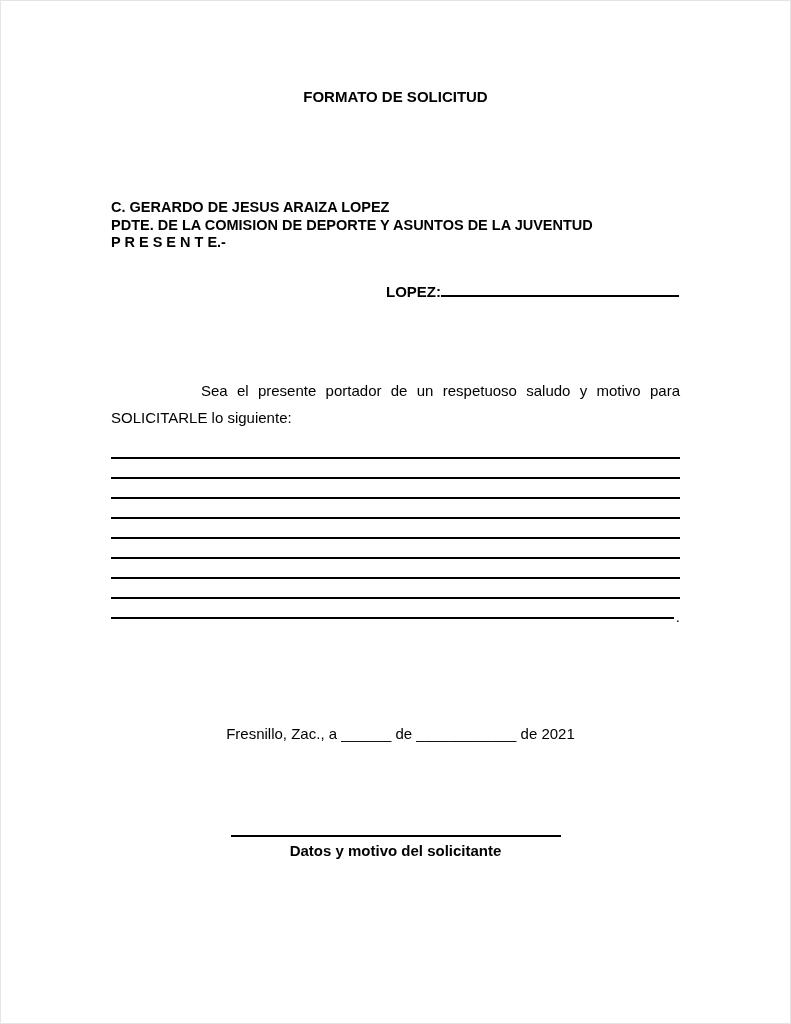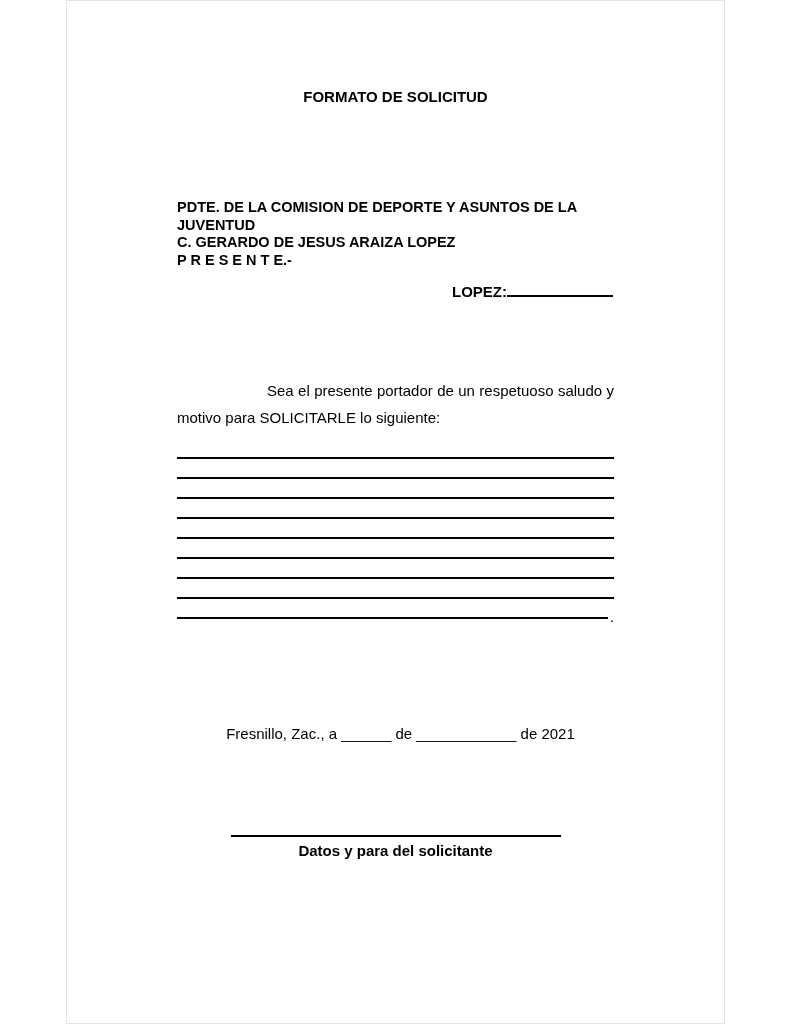--- a/index.html
+++ b/index.html
@@ -1,21 +1,21 @@
 <!DOCTYPE html>
 <html><head>
 <meta charset="utf-8">
 <style>
   * { margin: 0; padding: 0; box-sizing: border-box; }
   html, body { background: #ffffff; }
   body { font-family: "Liberation Sans", sans-serif; color: #000; }
 
   .page {
     position: relative;
-    width: 659px;
+    width: 791px;
     height: 1024px;
     background: #ffffff;
     border: 1px solid #e4e4e4;
     overflow: hidden;
     margin: 0 auto;
   }
 
   .doc-header {
     position: absolute;
     top: 86px;
@@ -128,22 +128,22 @@
 </head>
 <body>
 
 <div class="page">
 
   <div class="doc-header">
     <div>FORMATO DE SOLICITUD</div>
   </div>
 
   <div class="recipient">
+    <div>C. GERARDO DE JESUS ARAIZA LOPEZ</div>
     <div>PDTE. DE LA COMISION DE DEPORTE Y ASUNTOS DE LA JUVENTUD</div>
-    <div>C. GERARDO DE JESUS ARAIZA LOPEZ</div>
     <div>P R E S E N T E.-</div>
   </div>
 
   <div class="asunto-row">
     <span class="asunto-label">LOPEZ:</span>
     <span class="asunto-line"></span>
   </div>
 
   <p class="body-paragraph">Sea el presente portador de un respetuoso saludo y motivo para SOLICITARLE lo siguiente:</p>
 
@@ -159,16 +159,16 @@
       <div class="rule-row-last">
       <div class="rule-fill"></div>
       <span class="rule-period">.</span>
     </div>
   </div>
 
   <div class="date-line">Fresnillo, Zac., a ______ de ____________ de 2021</div>
 
   <div class="signature-block">
     <div class="signature-line"></div>
-    <div class="signature-caption">Datos y para del solicitante</div>
+    <div class="signature-caption">Datos y motivo del solicitante</div>
   </div>
 
 </div>
 
 </body></html>

